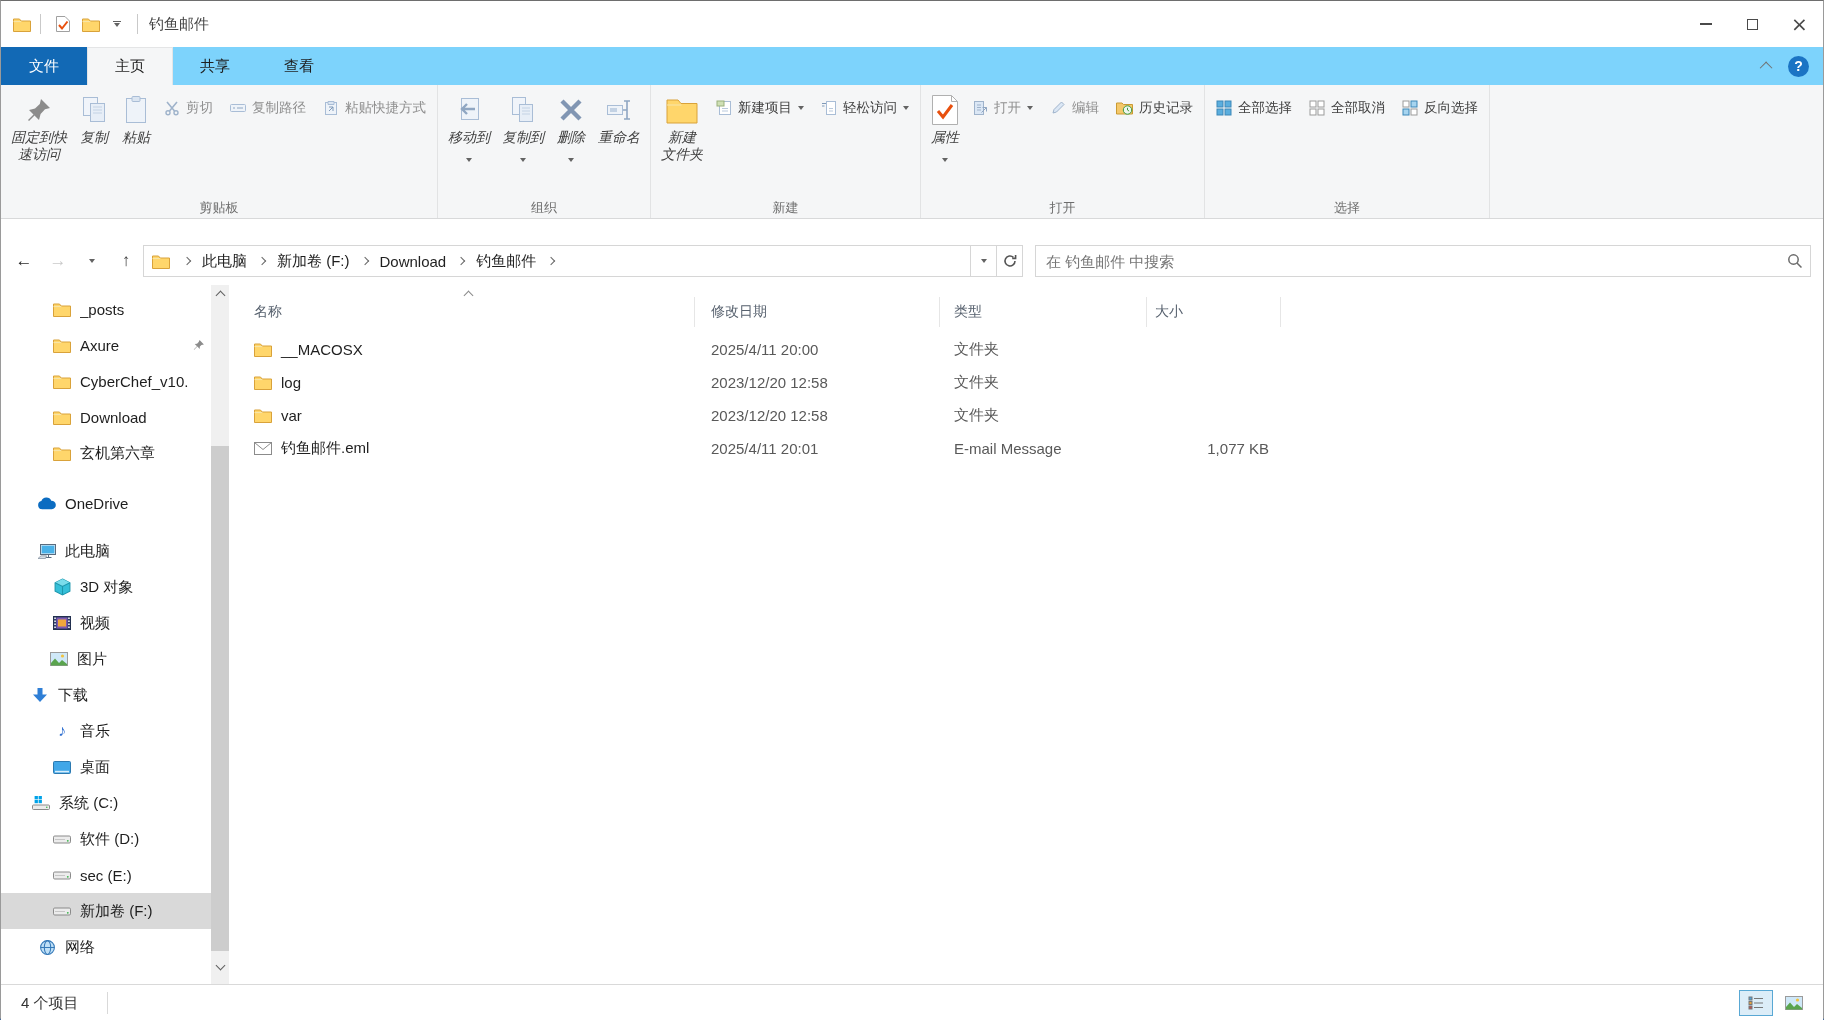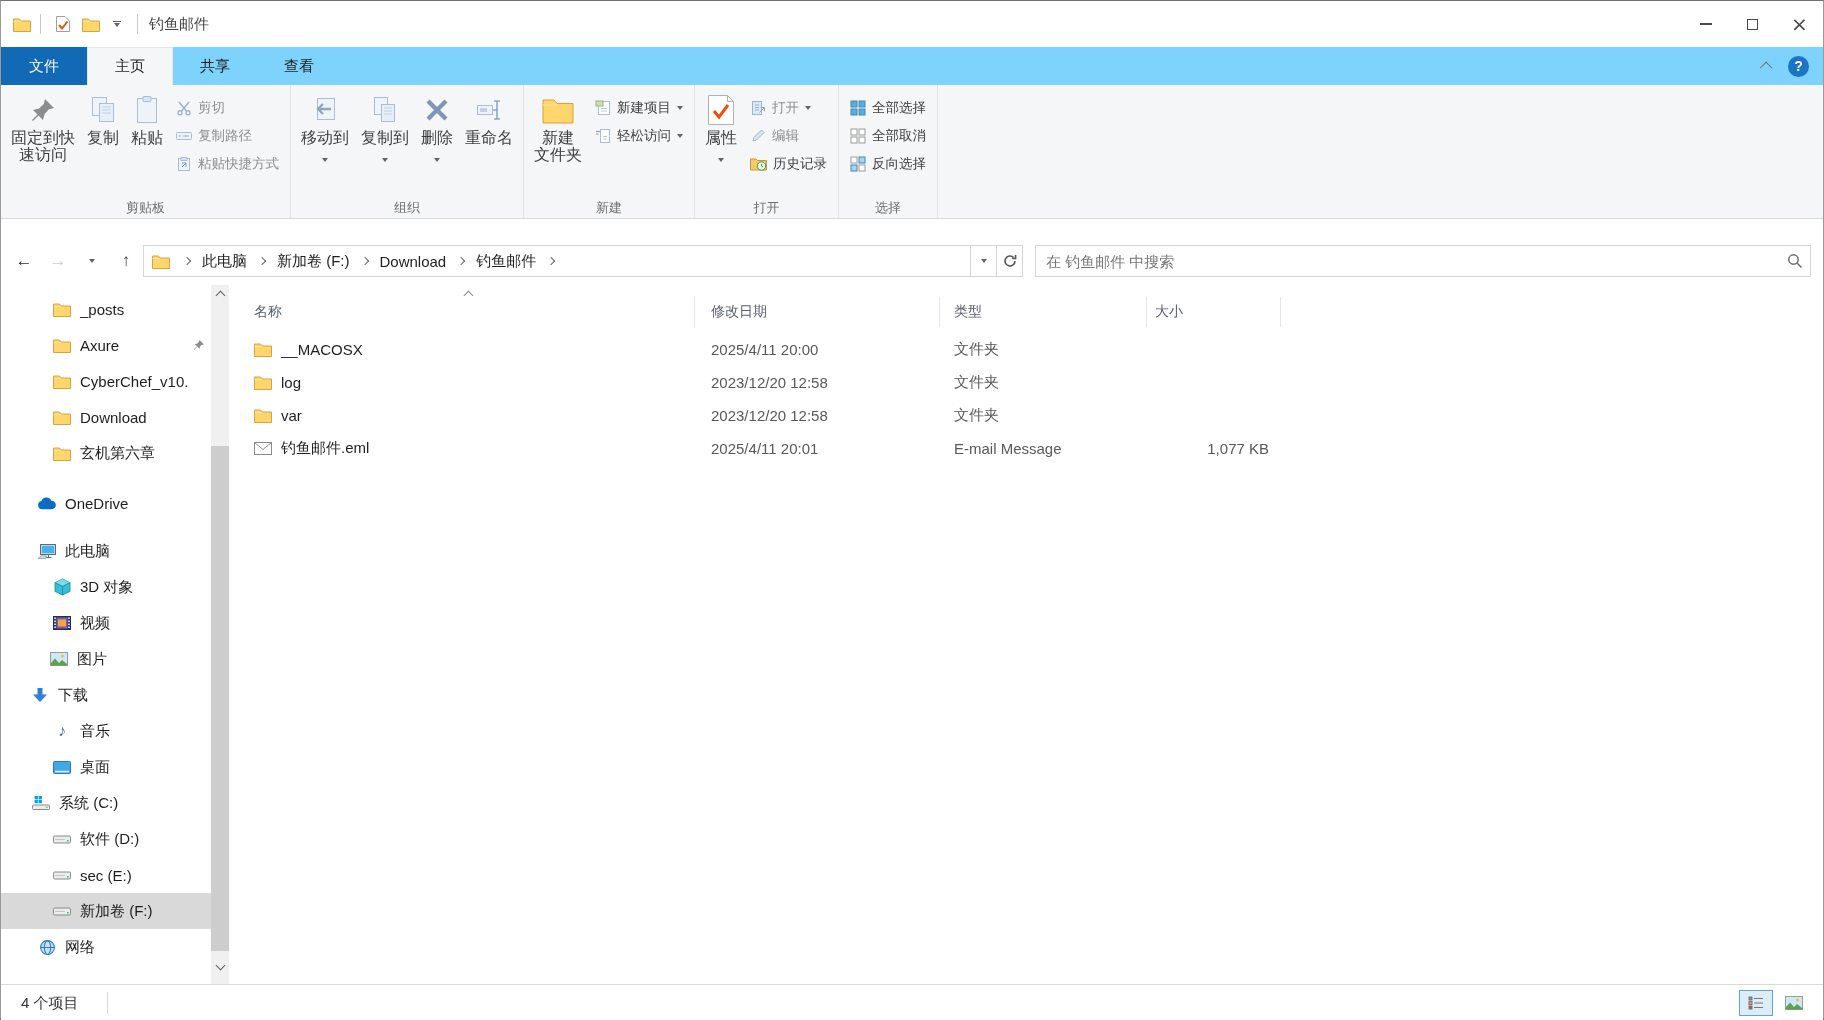--- a/index.html
+++ b/index.html
@@ -31,23 +31,23 @@
   .chev-up { display:inline-block; width:9px; height:9px; border-left:1.6px solid #707070; border-top:1.6px solid #707070; transform:rotate(45deg) translateY(2px); }
   .helpbtn { width:21px; height:21px; border-radius:50%; background:#1b74c4; color:#fff; font-size:14px; font-weight:bold; display:flex; align-items:center; justify-content:center; }
 
   
   .ribbon { height:134px; background:#f5f6f7; border-bottom:1px solid #d8d9da; display:flex; }
   .rgroup { position:relative; border-right:1px solid #e2e3e4; padding:5px 4px 18px 4px; }
   .rcontent { display:flex; height:100%; align-items:flex-start; }
   .rlabel { position:absolute; bottom:1px; left:0; right:0; text-align:center; font-size:13px; color:#6d6d6d; }
   .bigbtn { display:flex; flex-direction:column; align-items:center; padding:3px 6px 0 6px; }
   .bicon { height:34px; display:flex; align-items:center; justify-content:center; }
-  .blabel { font-size:16px; color:#3f3f3f; text-align:center; line-height:17px; white-space:pre-line; margin-top:2px; }
+  .blabel { font-size:14px; color:#3f3f3f; text-align:center; line-height:17px; white-space:pre-line; margin-top:2px;font-style:italic; }
   .bcaret { margin-top:2px; }
-  .smallcol { display:flex; flex-direction:column; gap:3px; padding-top:5px;text-align:center; }
+  .smallcol { display:flex; flex-direction:row; gap:3px; padding-top:5px;text-align:center; }
   .smallbtn { display:flex; align-items:center; gap:6px; height:25px; padding:0 7px; font-size:13.5px; color:#3f3f3f; }
   .smallbtn.dim { color:#8f8f8f; }
   .caret-down { width:0; height:0; border-left:3.5px solid transparent; border-right:3.5px solid transparent; border-top:4.2px solid #636363; display:inline-block; }
 
   
   .addressrow { height:66px; display:flex; align-items:flex-end; padding:0 12px 8px 6px; background:#fff; }
   .navbtn { width:34px; height:32px; display:flex; align-items:center; justify-content:center; font-size:17px; }
   .nav-back { color:#2a2a2a; }
   .nav-fwd { color:#c9c9c9; }
   .nav-up { color:#3f3f3f; }

